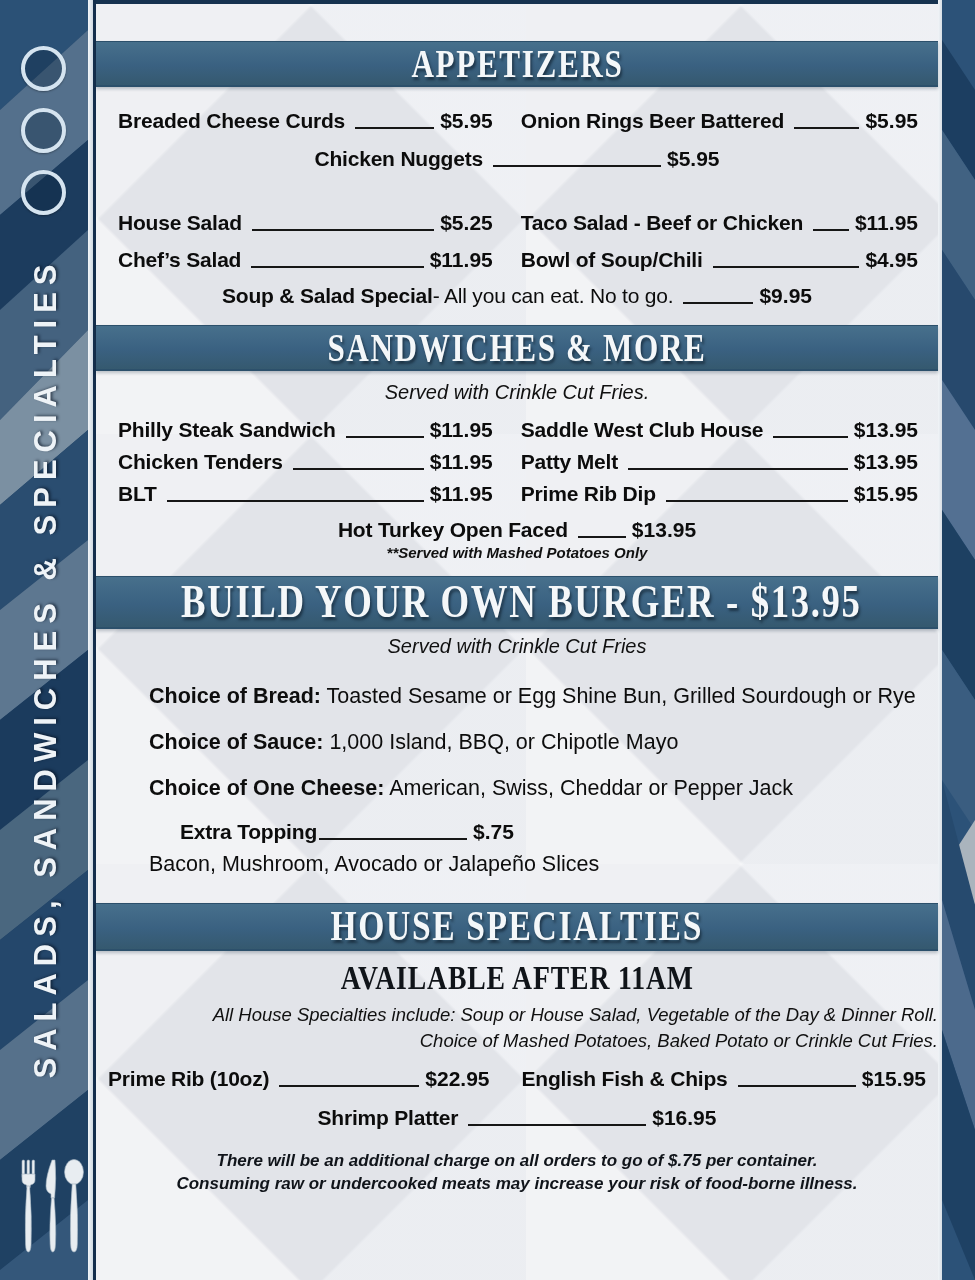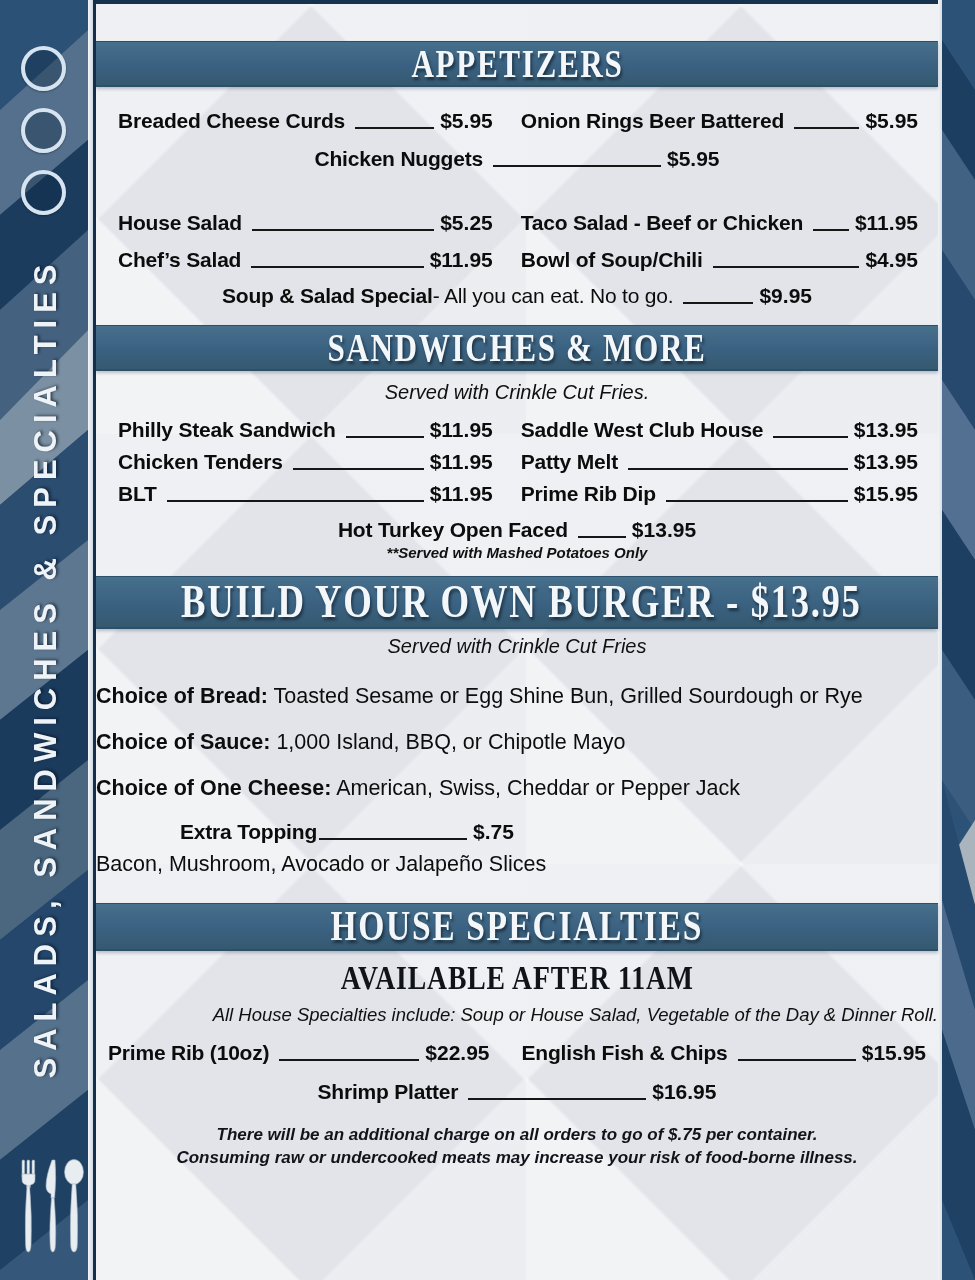--- a/index.html
+++ b/index.html
@@ -76,21 +76,21 @@
   .mi .price{white-space:nowrap;}
   .mi.center-auto{justify-content:center;}
   .mi.center-auto .rule{flex:0 0 auto;}
   .note{
     text-align:center;font-style:italic;font-size:20px;color:#101010;font-weight:500;
   }
   .footnote{
     text-align:center;font-style:italic;font-weight:700;font-size:15px;color:#111;
   }
   .option-line{
-    font-size:21.5px;color:#0d0d0d;
+    padding-left:53px;font-size:21.5px;color:#0d0d0d;
   }
   .option-line .lbl{font-weight:700;}
   .disclaimer{
     text-align:center;font-style:italic;font-weight:700;font-size:17px;color:#10141a;
   }
   .notes-it{
     text-align:right;font-style:italic;font-weight:500;font-size:18.5px;color:#101010;
   }
 </style>
 </head>
@@ -292,20 +292,21 @@
   </section>
 
   <div class="band house">
     <span class="band-text">HOUSE SPECIALTIES</span>
   </div>
   <section>
     <div class="subtitle">
       <span>AVAILABLE AFTER 11AM</span>
     </div>
     <div class="notes-it" style="margin-top:7px">All House Specialties include: Soup or House Salad, Vegetable of the Day &amp; Dinner Roll.</div>
+    <div class="notes-it" style="margin-top:4px">Choice of Mashed Potatoes, Baked Potato or Crinkle Cut Fries.</div>
     <div class="grid2" style="margin-top:15px;padding:0 12px;column-gap:32px">
       <div class="mi">
         <span class="name">Prime Rib (10oz)</span>
         <span class="rule"></span>
         <span class="price">$22.95</span>
       </div>
       <div class="mi">
         <span class="name">English Fish &amp; Chips</span>
         <span class="rule"></span>
         <span class="price">$15.95</span>

